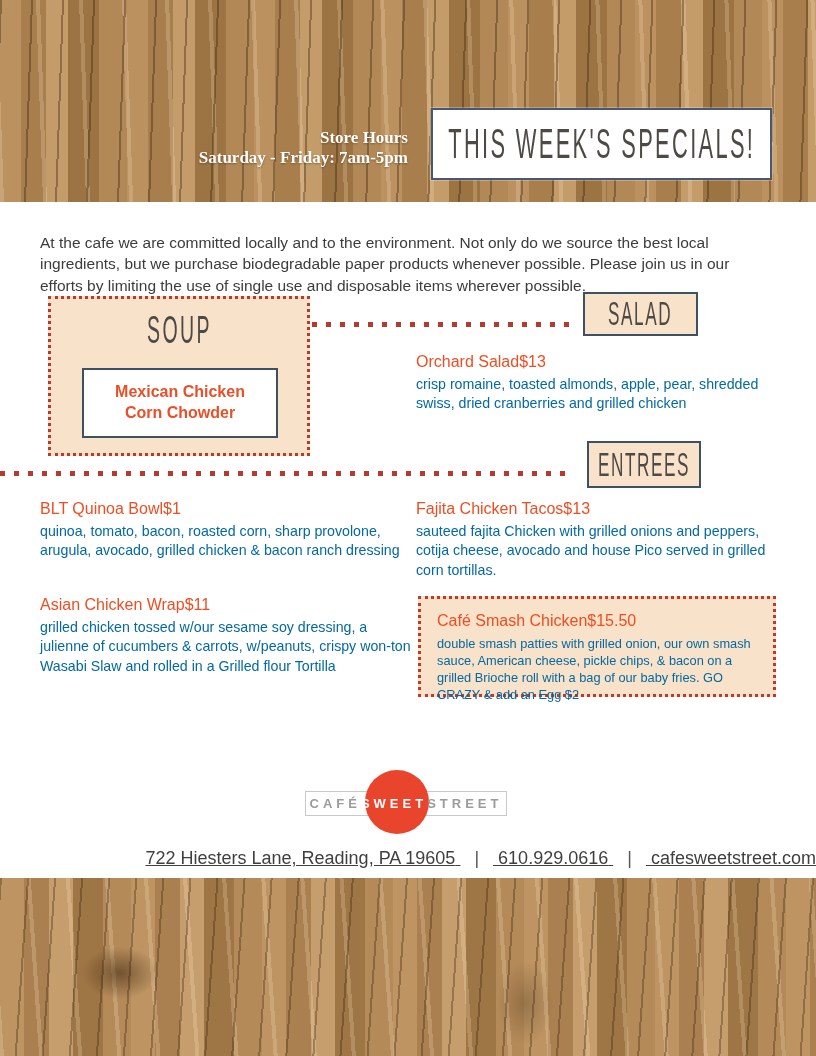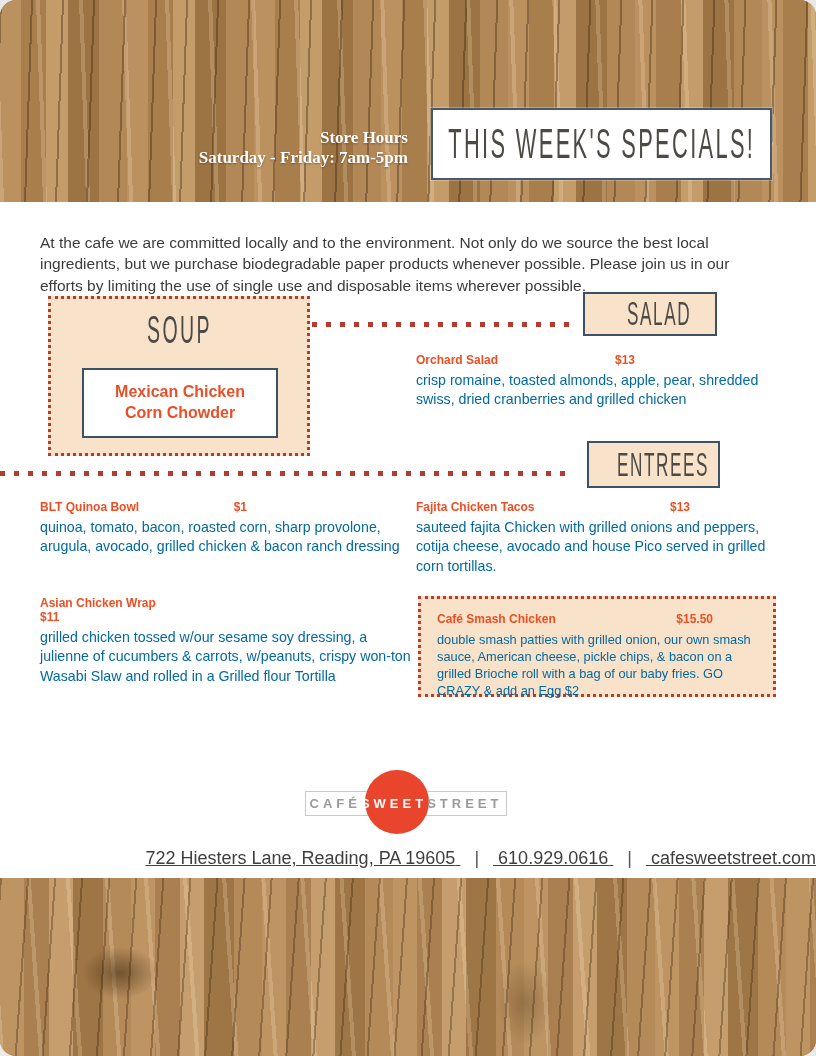--- a/index.html
+++ b/index.html
@@ -1,18 +1,18 @@
 <!DOCTYPE html>
 <html><head>
 <meta charset="utf-8">
 <style>
   html,body{margin:0;padding:0;background:#e9e9e9;}
   .page{
     position:relative;width:816px;height:1056px;margin:0 auto;background:#ffffff;
-    font-family:"Liberation Sans",sans-serif;overflow:hidden;border-radius:16px;
+    font-family:"Liberation Sans",sans-serif;overflow:hidden;
   }
   
   .wood{
     position:absolute;left:0;width:816px;
     background-color:#ab8251;
     background-image:
       repeating-linear-gradient(92deg, rgba(56,35,14,.38) 0 2px, rgba(0,0,0,0) 2px 31px),
       repeating-linear-gradient(88deg, rgba(255,233,200,.22) 0 4px, rgba(0,0,0,0) 4px 43px),
       repeating-linear-gradient(90deg, #bb915f 0 21px, #a87e4d 21px 46px, #c49c6a 46px 68px, #9c7342 68px 99px, #b28857 99px 127px);
   }
@@ -54,37 +54,37 @@
   }
   .soup-box .script{font-size:25px;margin-top:16px;}
   .soup-inner{
     position:absolute;left:31px;top:69px;width:192px;height:66px;
     background:#ffffff;border:2px solid #3d5166;
     display:flex;align-items:center;justify-content:center;
   }
   .soup-item{color:#e8502a;font-weight:bold;font-size:16px;line-height:1.3;width:150px;}
   .tag-box{
     position:absolute;background:#f9e2ca;border:2px solid #3d5166;
-    display:flex;align-items:center;justify-content:center;padding-left:19px;
+    display:flex;align-items:center;justify-content:center;
   }
   .salad-tag{left:583px;top:292px;width:111px;height:40px;}
   .entrees-tag{left:587px;top:441px;width:110px;height:43px;}
   .tag-box .script{font-size:22px;letter-spacing:2px;}
   
   .dotline{position:absolute;height:5px;
     background:repeating-linear-gradient(90deg,#b43b2e 0 5px,rgba(0,0,0,0) 5px 14px);}
   .line-salad{left:312px;top:322px;width:258px;}
   .line-entrees{left:0;top:471px;width:570px;}
   
   .item{position:absolute;}
-  .item-head{display:flex;justify-content:space-between;color:#ee4e23;font-weight:bold;font-size:12px;}
+  .item-head{display:flex;color:#ee4e23;font-weight:normal;font-size:16px;}
   .item-desc{margin-top:4px;color:#0369a1;font-size:14.2px;line-height:1.36;}
   .orchard{left:416px;top:353px;width:346px;} .orchard .item-head{width:219px;}
   .blt{left:40px;top:500px;width:364px;} .blt .item-head{width:207px;}
-  .asian{left:40px;top:596px;width:372px;} .asian .item-head{width:200px;flex-direction:column;}
+  .asian{left:40px;top:596px;width:372px;} .asian .item-head{width:200px;}
   .fajita{left:416px;top:500px;width:352px;} .fajita .item-head{width:274px;}
   .smash-box{
     position:absolute;left:418px;top:596px;width:322px;height:72px;
     background:#f9e2ca;border:3px dotted #c0392b;padding:13px 14px 10px 16px;
   }
   .smash-box .item-head{width:276px;}
   .smash-box .item-desc{font-size:12.8px;line-height:1.33;margin-top:5px;}
   
   .logo-bar{position:absolute;left:305px;top:791px;width:200px;height:23px;background:#ffffff;border:1px solid #c9c9c9;}
   .logo-circle{position:absolute;left:365px;top:770px;width:64px;height:64px;border-radius:50%;background:#e8452c;}

